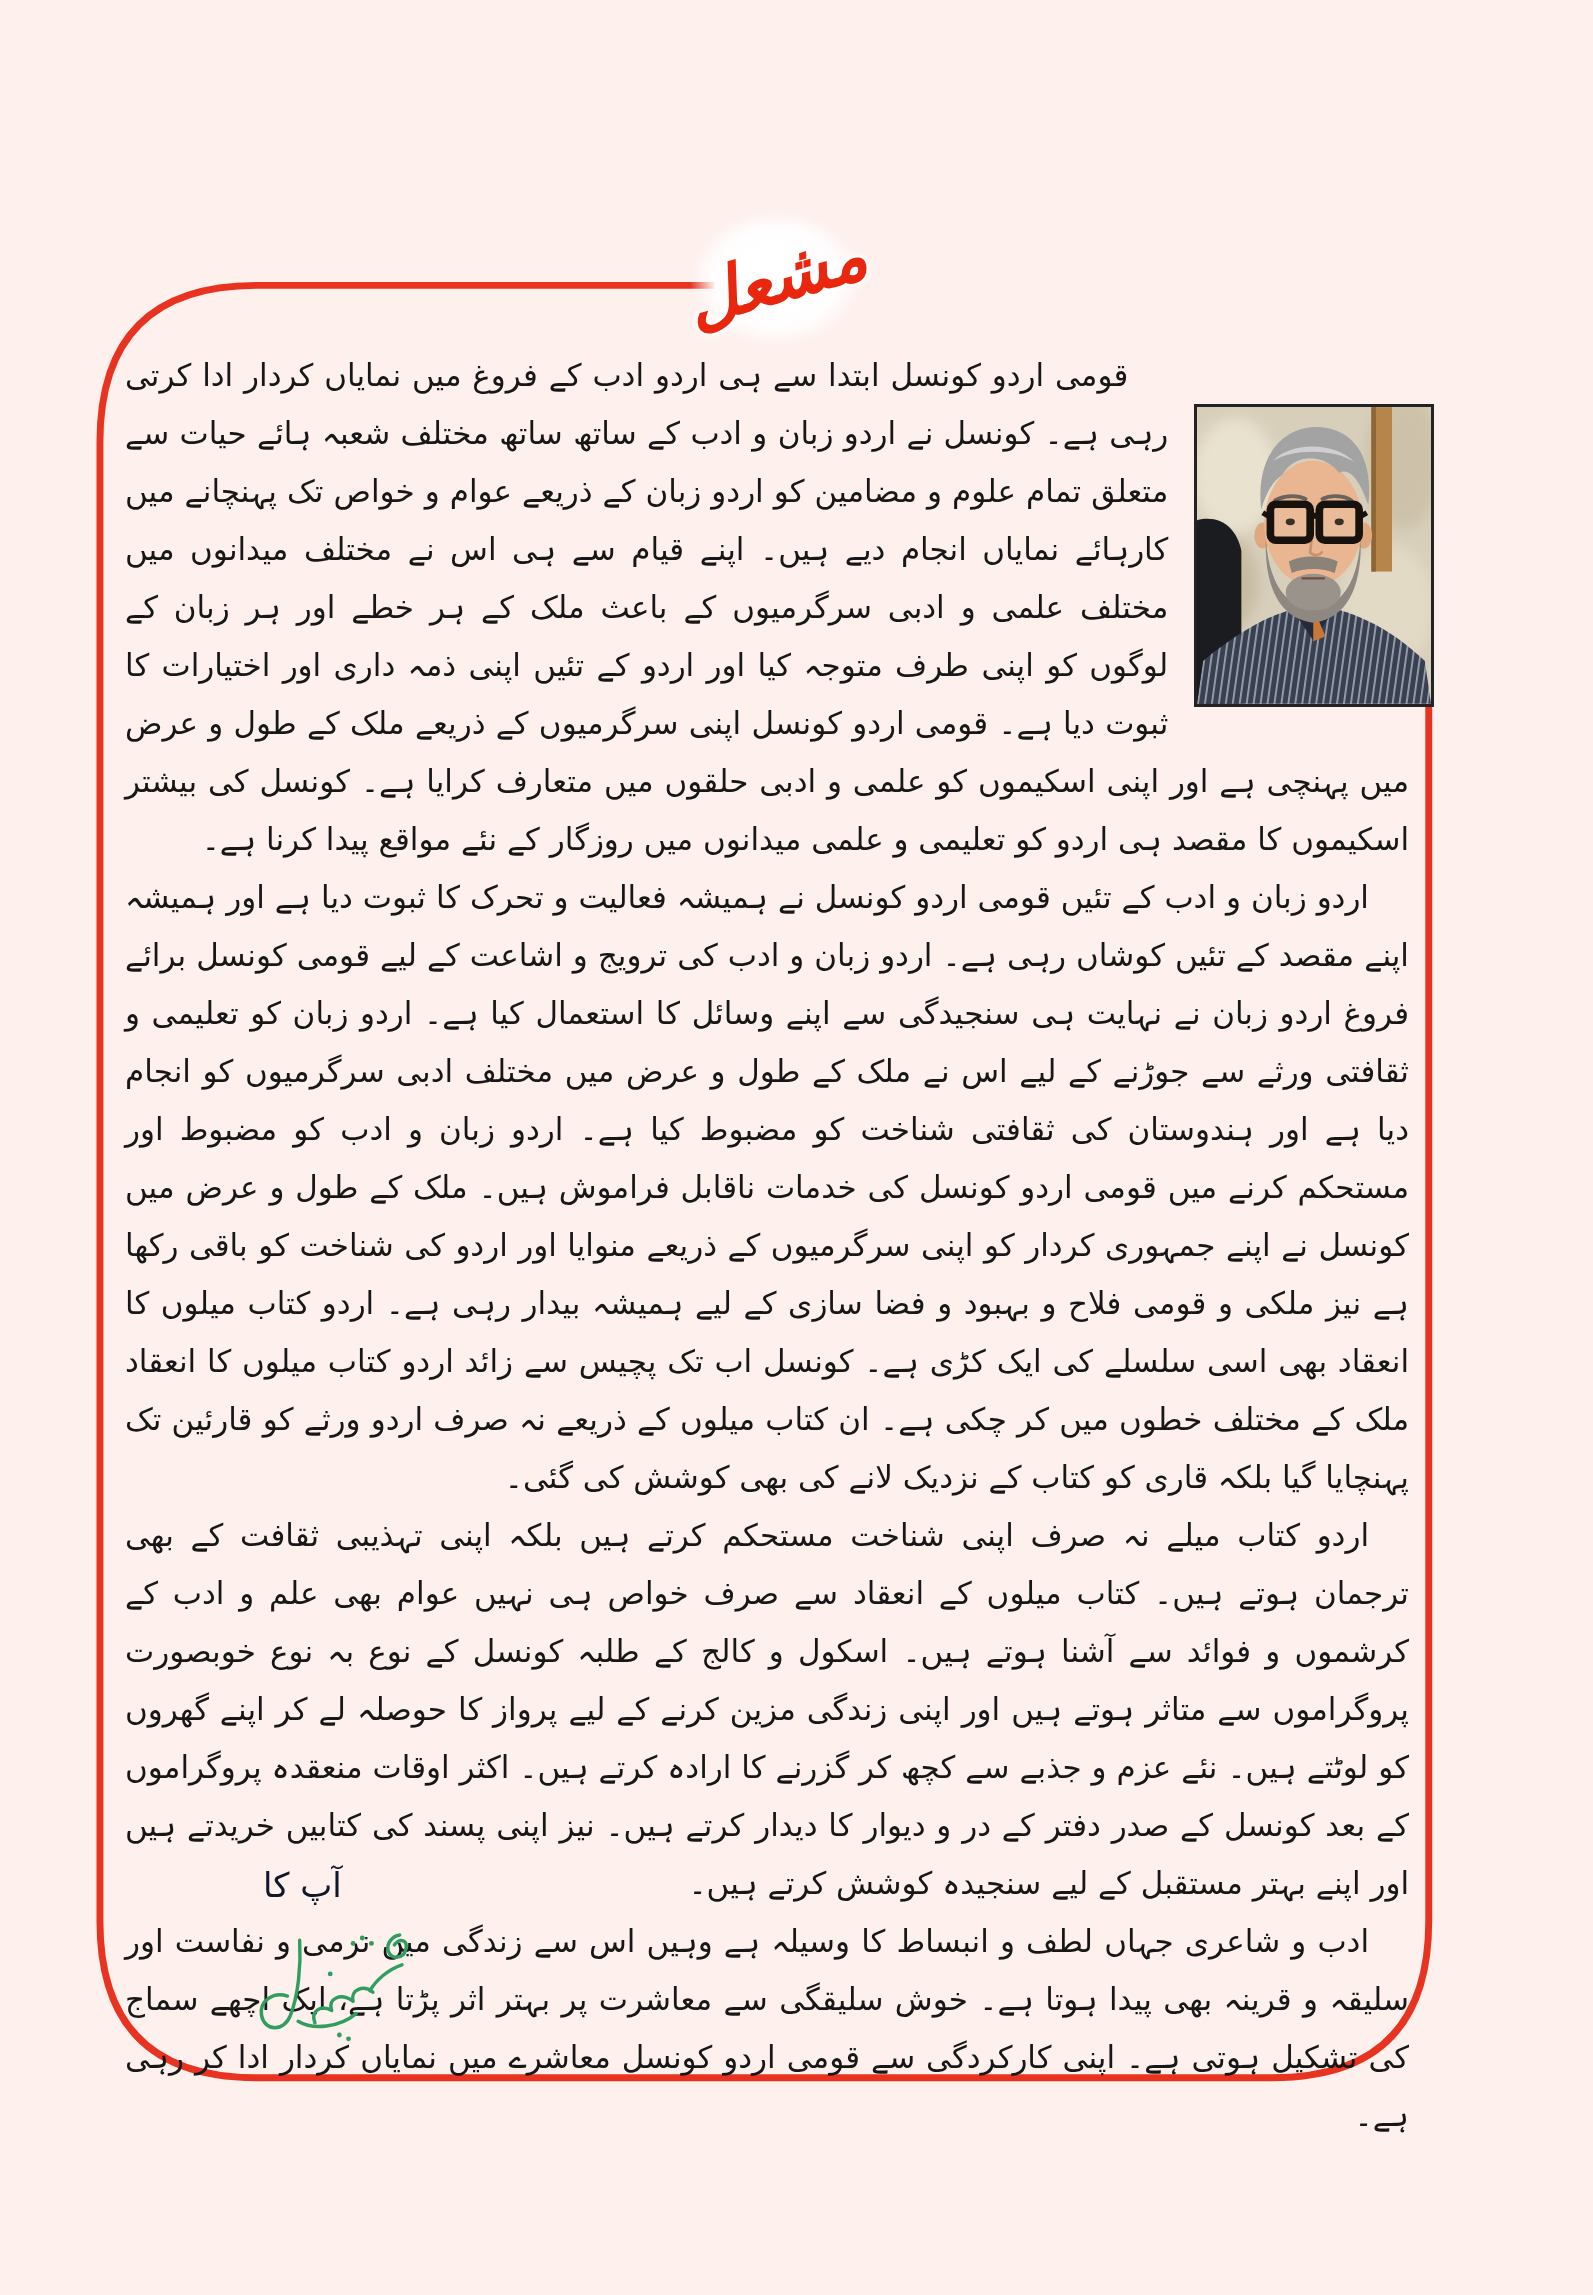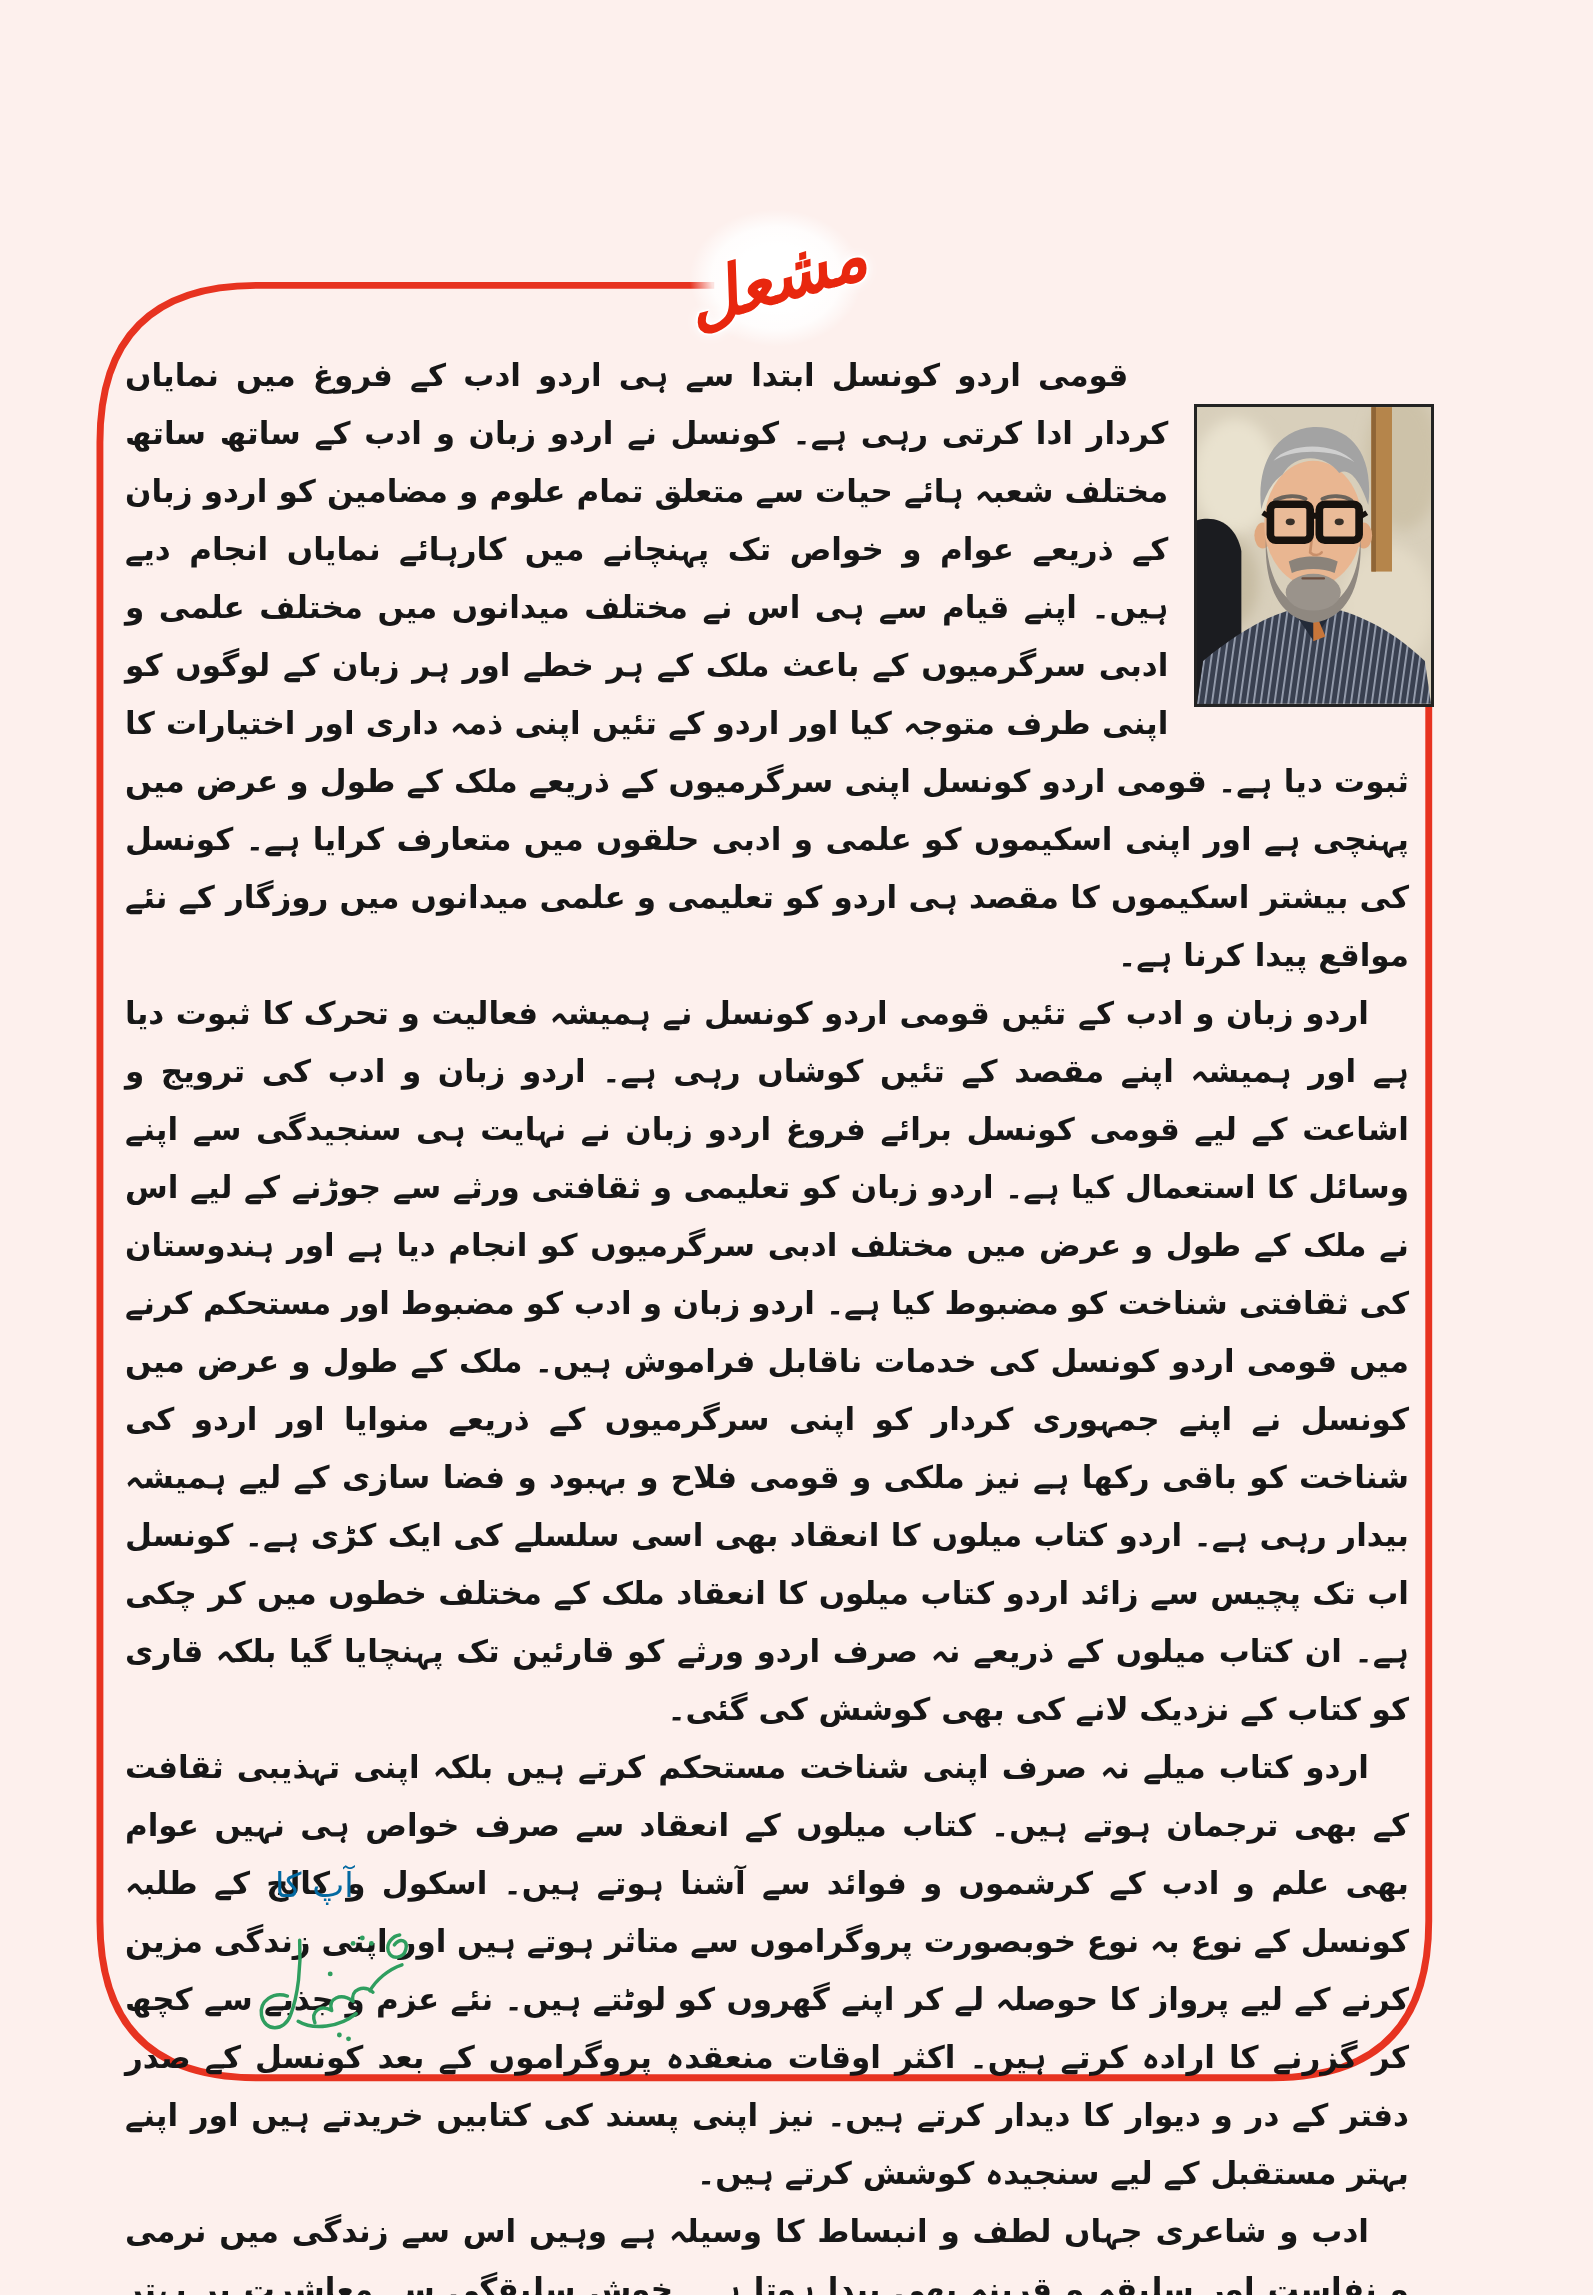--- a/index.html
+++ b/index.html
@@ -62,33 +62,32 @@
     direction: rtl;
     text-align: justify;
     font-size: 31px;
     line-height: 58px;
     color: #171717;
     letter-spacing: 0.2px;
   }
   .content p {
     margin: 0;
     text-indent: 40px;
-    font-weight: bold;
   }
   .photo-spacer {
     float: right;
     width: 230px;
     height: 360px;
     margin-left: 10.7px;
   }
   .salutation {
     position: absolute;
-    left: 274px; top: 1865px;
+    left: 262px; top: 1865px;
     font-size: 34px;
-    color: #0369a1;
+    color: #0f172a;
     direction: rtl;
     white-space: nowrap;
   }
   .signature {
     position: absolute;
     left: 236px; top: 1922px;
     width: 191px; height: 126px;
   }
 </style>
 </head>

